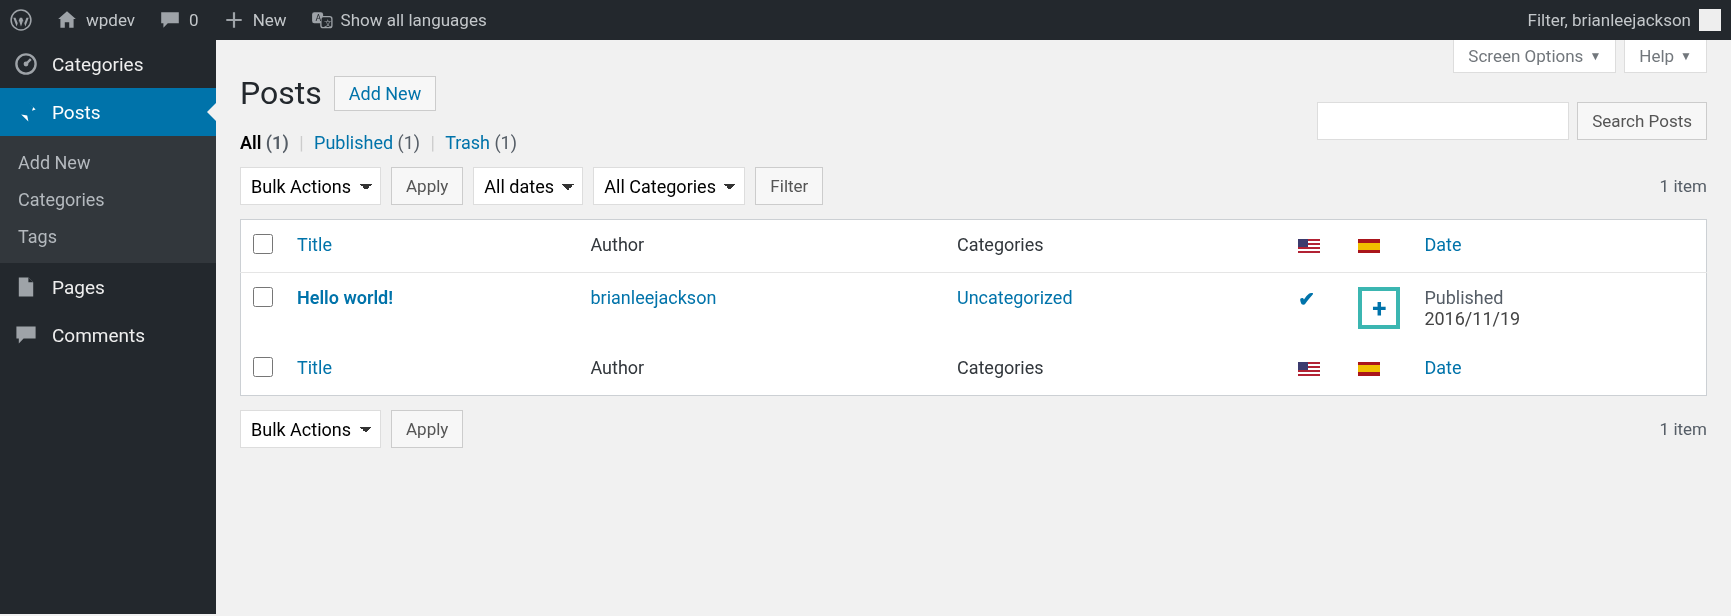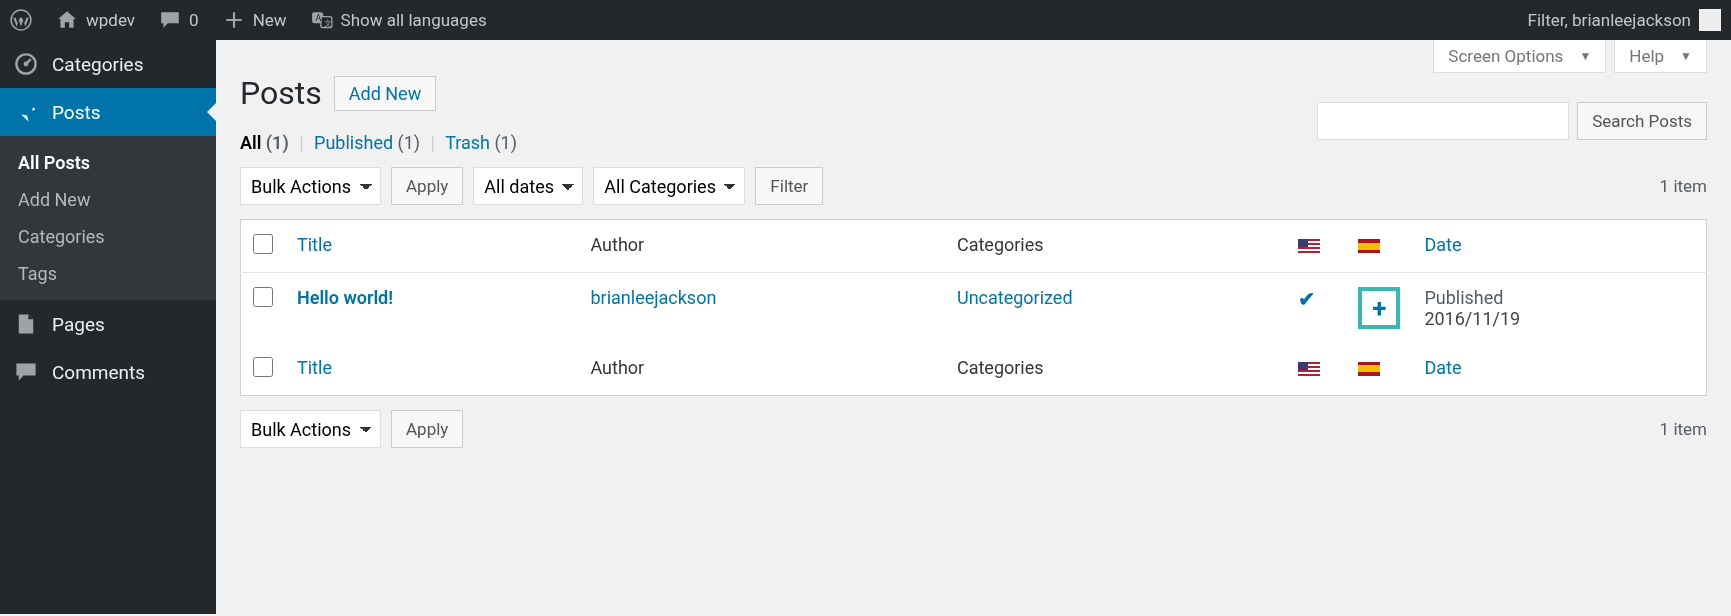--- a/index.html
+++ b/index.html
@@ -15,21 +15,21 @@
   .sidebar .menu-item { display: flex; align-items: center; gap: 14px; padding: 12px 14px; font-size: 19px; color: #eee; cursor: pointer; }
   .sidebar .menu-item svg { width: 24px; height: 24px; fill: #9ea3a8; }
   .sidebar .menu-item.current { background: #0073aa; color: #fff; position: relative; }
   .sidebar .menu-item.current svg { fill: #fff; }
   .sidebar .menu-item.current::after { content: ""; position: absolute; right: -1px; top: 50%; transform: translateY(-50%); border: 10px solid transparent; border-right-color: #f1f1f1; }
   .sidebar .submenu { background: #32373c; padding: 8px 0; }
   .sidebar .submenu .sub { padding: 8px 14px 8px 18px; font-size: 18px; color: #b4b9be; cursor: pointer; }
   .sidebar .submenu .sub.current { color: #fff; font-weight: 600; }
   .main { flex: 1; padding: 10px 24px 24px 24px; position: relative; }
   .top-tabs { position: absolute; top: 0; right: 24px; display: flex; gap: 8px; }
-  .tab-btn { background: #fff; border: 1px solid #ddd; border-top: none; padding: 6px 14px; font-size: 17px; color: #72777c; cursor: pointer; display: flex; align-items: center; gap: 16px; }
+  .tab-btn { background: #fff; border: 1px solid #ddd; border-top: none; padding: 6px 14px; font-size: 17px; color: #72777c; cursor: pointer; display: flex; align-items: center; gap: 6px; }
   .tab-btn .tri { font-size: 12px; }
   .heading-row { display: flex; align-items: center; gap: 12px; padding-top: 24px; }
   h1 { font-size: 32px; font-weight: 400; color: #23282d; }
   .page-action { border: 1px solid #ccc; background: #f7f7f7; color: #0073aa; padding: 6px 14px; font-size: 18px; cursor: pointer; }
   .subsubsub { margin-top: 20px; font-size: 18px; }
   .subsubsub .link { color: #0073aa; cursor: pointer; }
   .subsubsub .current { color: #000; font-weight: 600; }
   .subsubsub .count { color: #555d66; }
   .subsubsub .sep { color: #ccc; margin: 0 6px; }
   .tablenav { display: flex; align-items: center; gap: 10px; margin-top: 14px; }
@@ -115,21 +115,20 @@
         </svg>
       <span>Categories</span>
     </div>
     <div class="menu-item current">
       <svg viewBox="0 0 20 20">
           <path d="M12 2l6 6-3 1-4 4 1 5-3-3-5 5 5-5-3-3 5 1 4-4 1-3z"></path>
         </svg>
       <span>Posts</span>
     </div>
     <div class="submenu">
-      <div class="sub current">All Posts</div>
       <div class="sub">Add New</div>
       <div class="sub">Categories</div>
       <div class="sub">Tags</div>
     </div>
     <div class="menu-item">
       <svg viewBox="0 0 20 20">
           <path d="M4 2h8l4 4v12H4z" fill="#9ea3a8"></path>
           <path d="M12 2v4h4" fill="#23282d"></path>
         </svg>
       <span>Pages</span>

